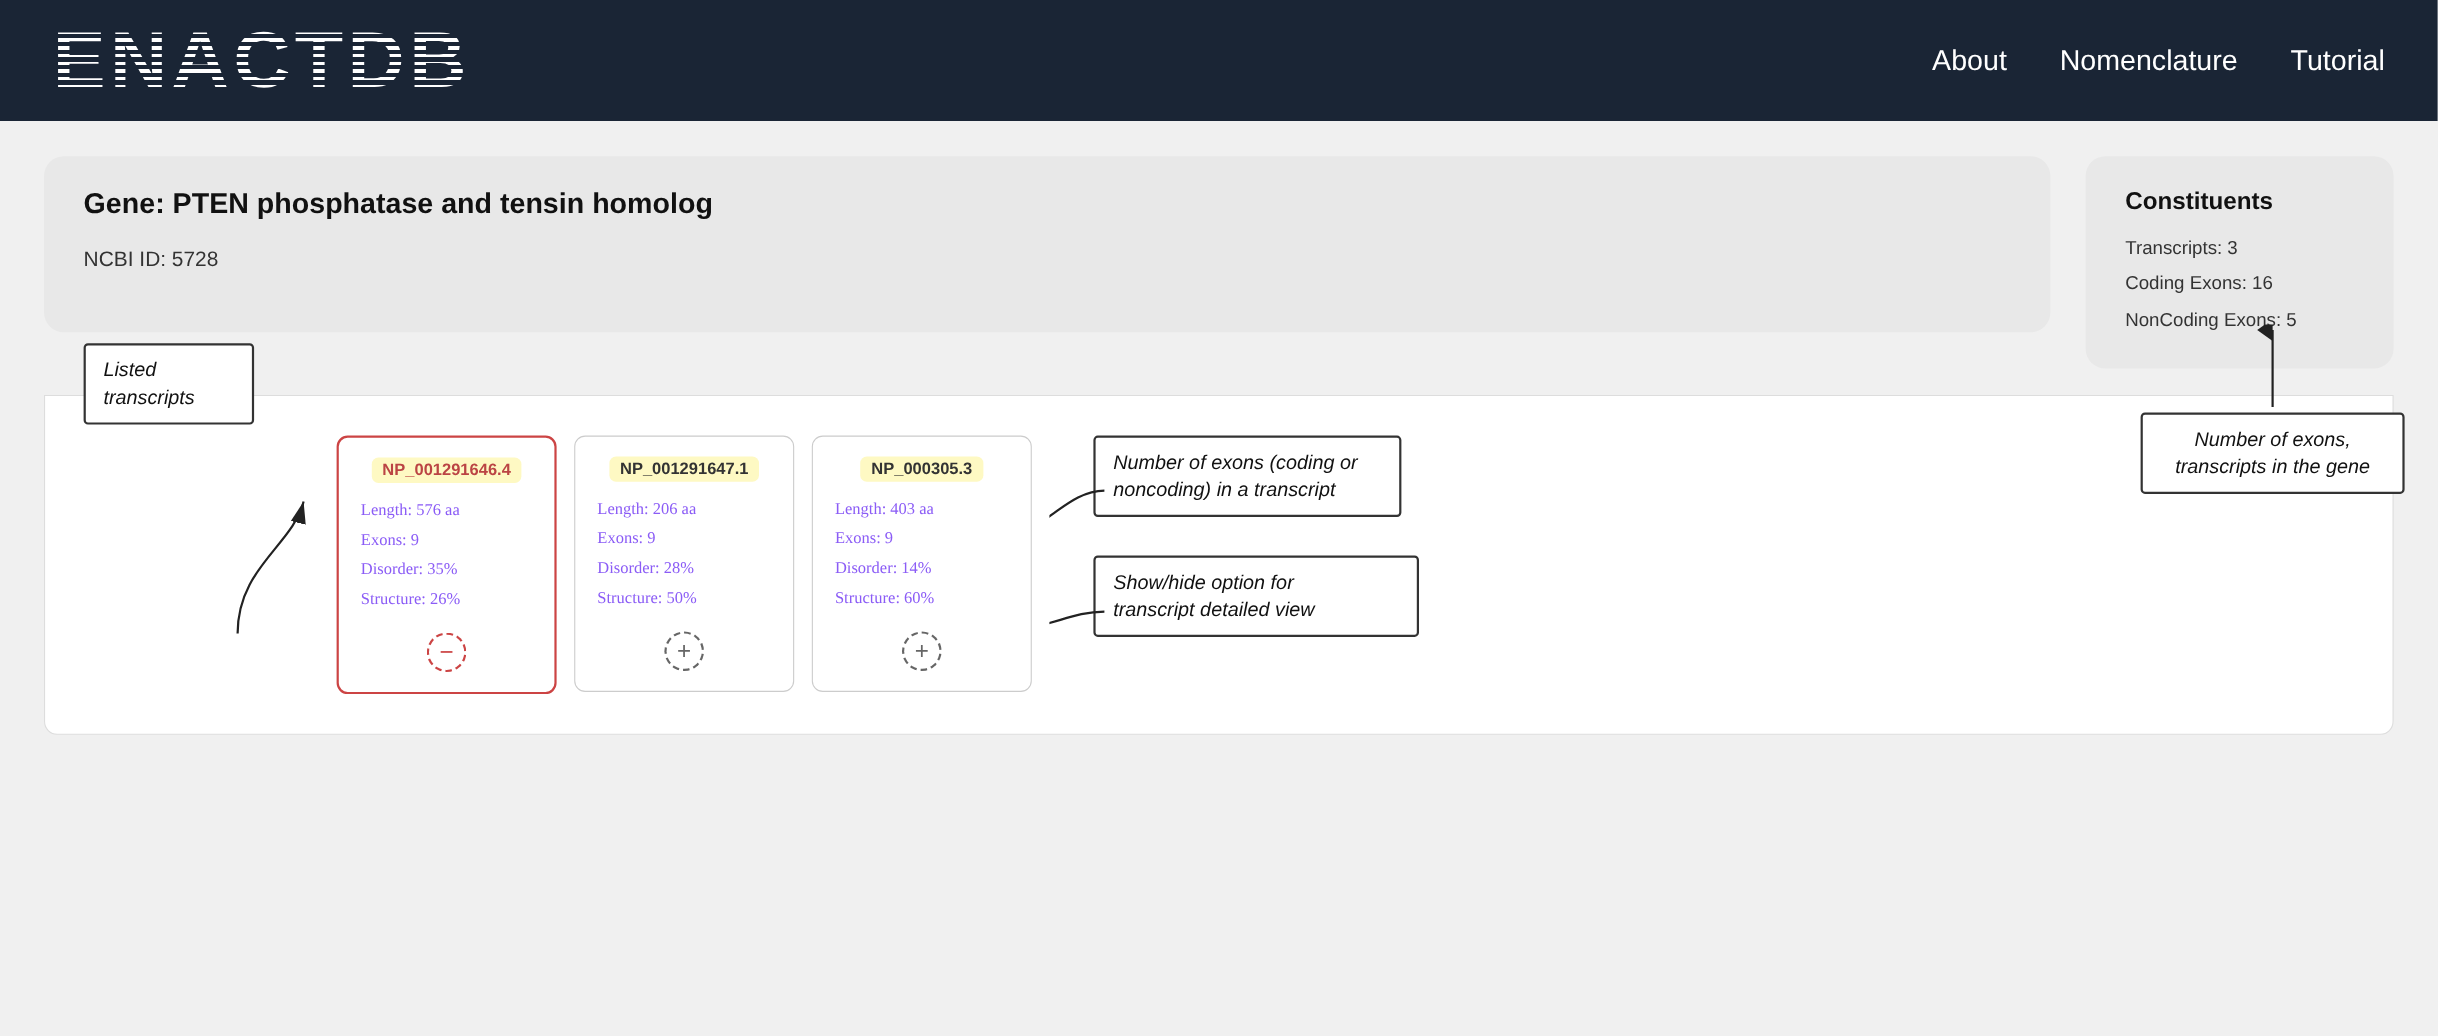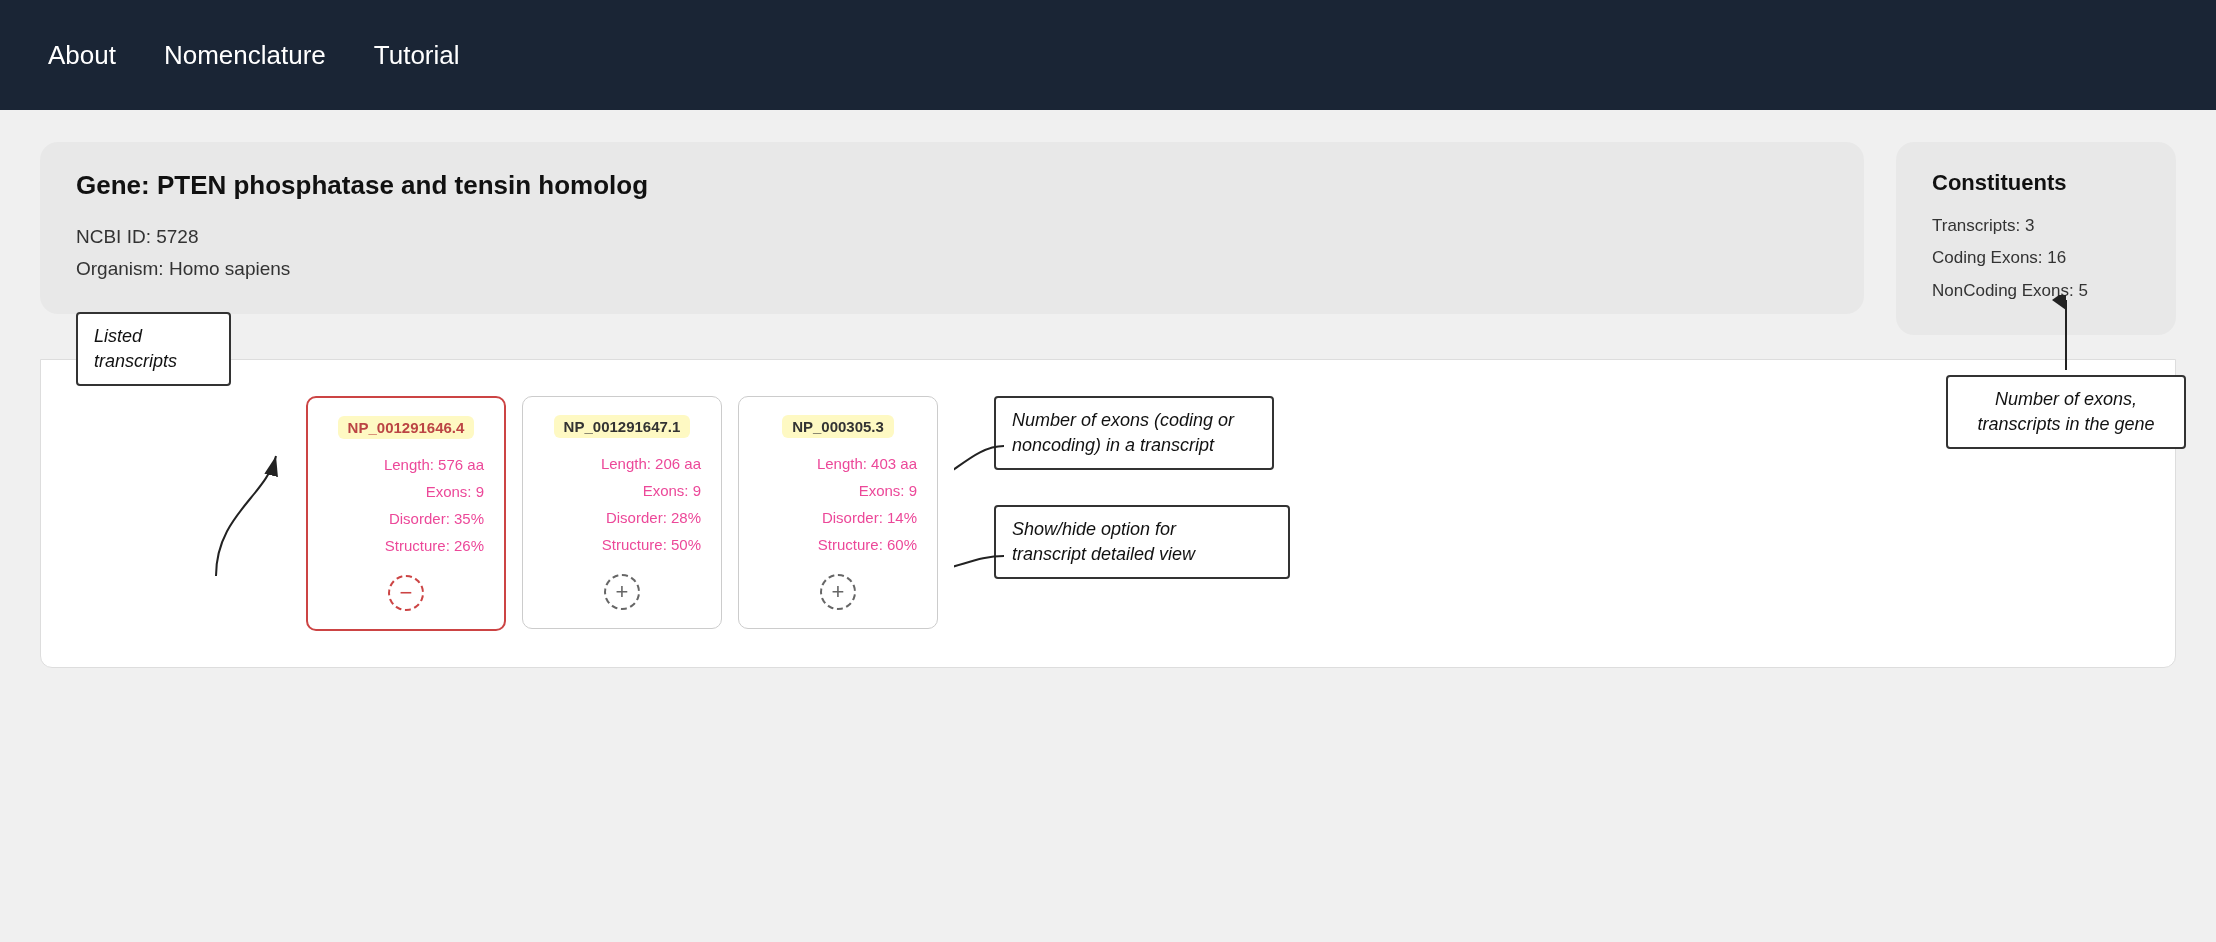--- a/index.html
+++ b/index.html
@@ -186,24 +186,25 @@
       border-radius: 6px;
       padding: 3px 10px;
       margin-bottom: 6px;
       text-align: center;
     }
     .transcript-id.normal {
       color: #333;
     }
     .transcript-details {
       font-size: 15px;
-      color: #ec4899;
+      color: #8b5cf6;
       line-height: 1.8;
-      text-align: right;
+      text-align: left;
       width: 100%;
+      font-family: Liberation Serif, serif;
     }
     .transcript-btn {
       margin-top: 10px;
       width: 36px;
       height: 36px;
       border-radius: 50%;
       border: 2px dashed #999;
       background: white;
       display: flex;
       align-items: center;
@@ -236,36 +237,38 @@
     .top-section {
       position: relative;
     }
   </style>
 </head>
 <body>
 
 <div class="page-body">
 
   <header class="header">
+    <div class="logo">
+      <span class="logo-text">ENACTDB</span>
+    </div>
     <nav class="header-nav">
       <a>About</a>
       <a>Nomenclature</a>
       <a>Tutorial</a>
     </nav>
   </header>
 
   <div class="main">
 
     <div class="top-row top-section">
 
       <div class="gene-card">
         <div class="gene-title">Gene: PTEN phosphatase and tensin homolog</div>
         <div class="gene-meta">
           <div>NCBI ID: 5728</div>
-          <div>Organism: Homo sapiens</div>
         </div>
       </div>
 
       <div class="constituents-card">
         <div class="constituents-title">Constituents</div>
         <div class="constituents-items">
           <div>Transcripts: 3</div>
           <div>Coding Exons: 16</div>
           <div>NonCoding Exons: 5</div>
         </div>

